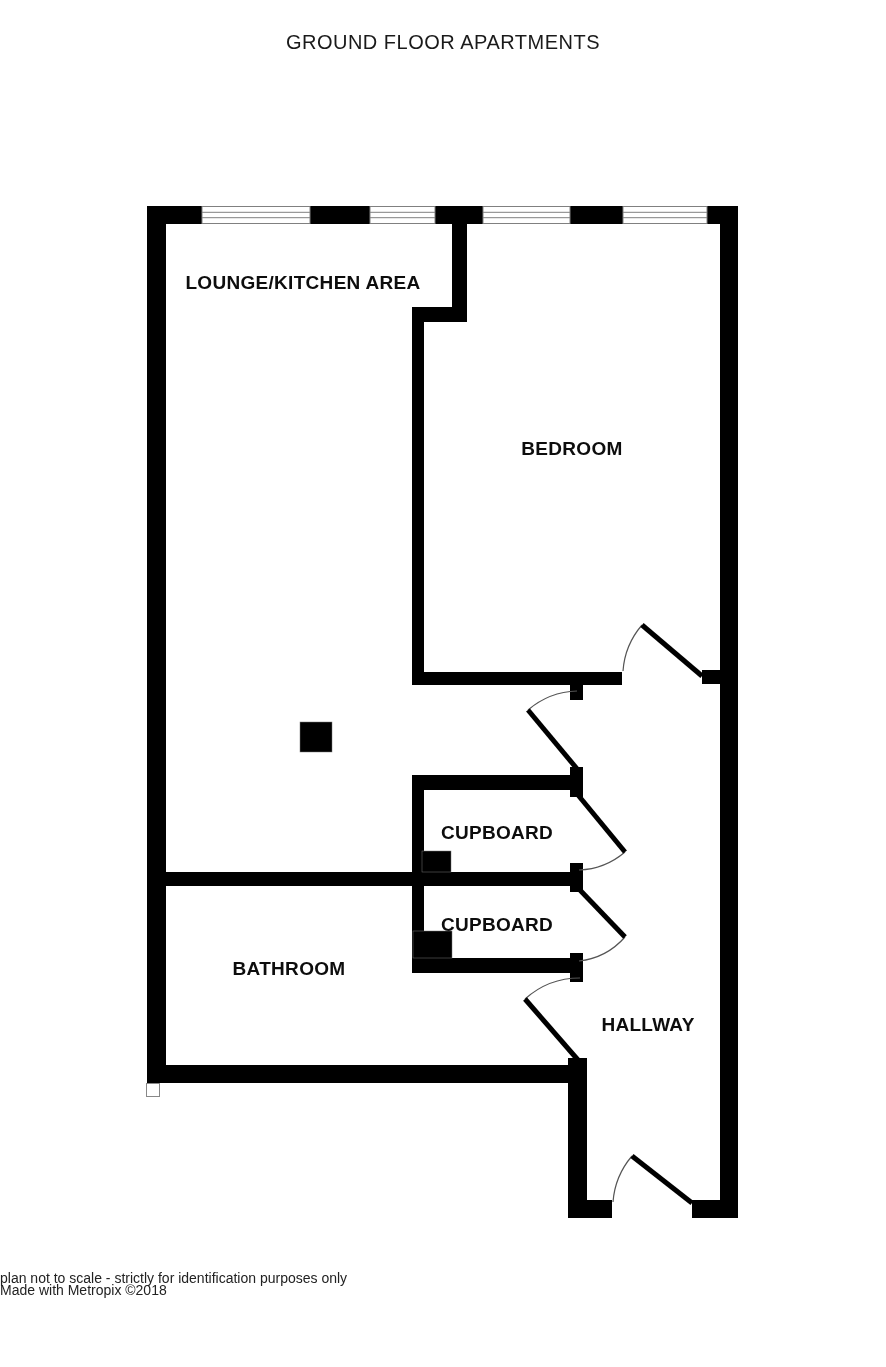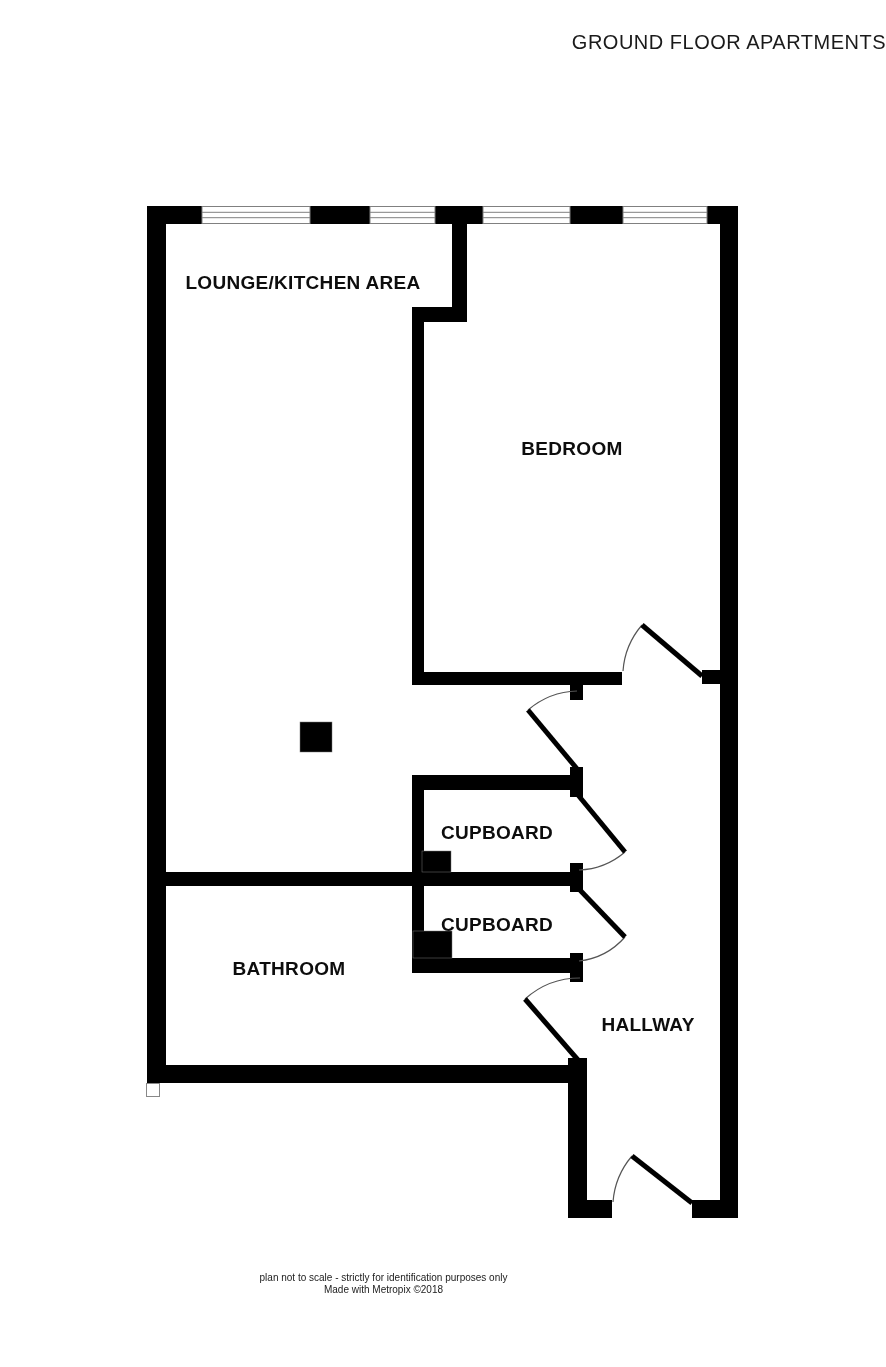--- a/index.html
+++ b/index.html
@@ -13,21 +13,21 @@
     width: 886px;
     height: 1367px;
     background: #ffffff;
     overflow: hidden;
   }
   .plan-title {
     position: absolute;
     top: 31px;
     left: 0;
     width: 886px;
-    text-align: right;
+    text-align: center;
     font-size: 20px;
     font-weight: 400;
     color: #1a1a1a;
     letter-spacing: 0.5px;
   }
   .plan-svg {
     position: absolute;
     top: 0;
     left: 0;
   }
@@ -43,22 +43,21 @@
   .window-line { stroke: #808080; stroke-width: 1; }
   .door-leaf { stroke: #000000; stroke-width: 5; fill: none; }
   .door-arc { stroke: #555555; stroke-width: 1.2; fill: none; }
   .fixture { fill: #000000; stroke: #777777; stroke-width: 0.5; }
   .corner-artifact { fill: none; stroke: #888888; stroke-width: 1; }
   .plan-footer {
     position: absolute;
     top: 1272px;
     left: 0;
     width: 767px;
-    text-align: center;
-    font-size: 10px;
+    font-size: 14px;
     line-height: 12px;
     color: #222222;
   }
 </style>
 </head>
 <body>
 
 <div class="page">
 
   <div class="plan-title">GROUND FLOOR APARTMENTS</div>

